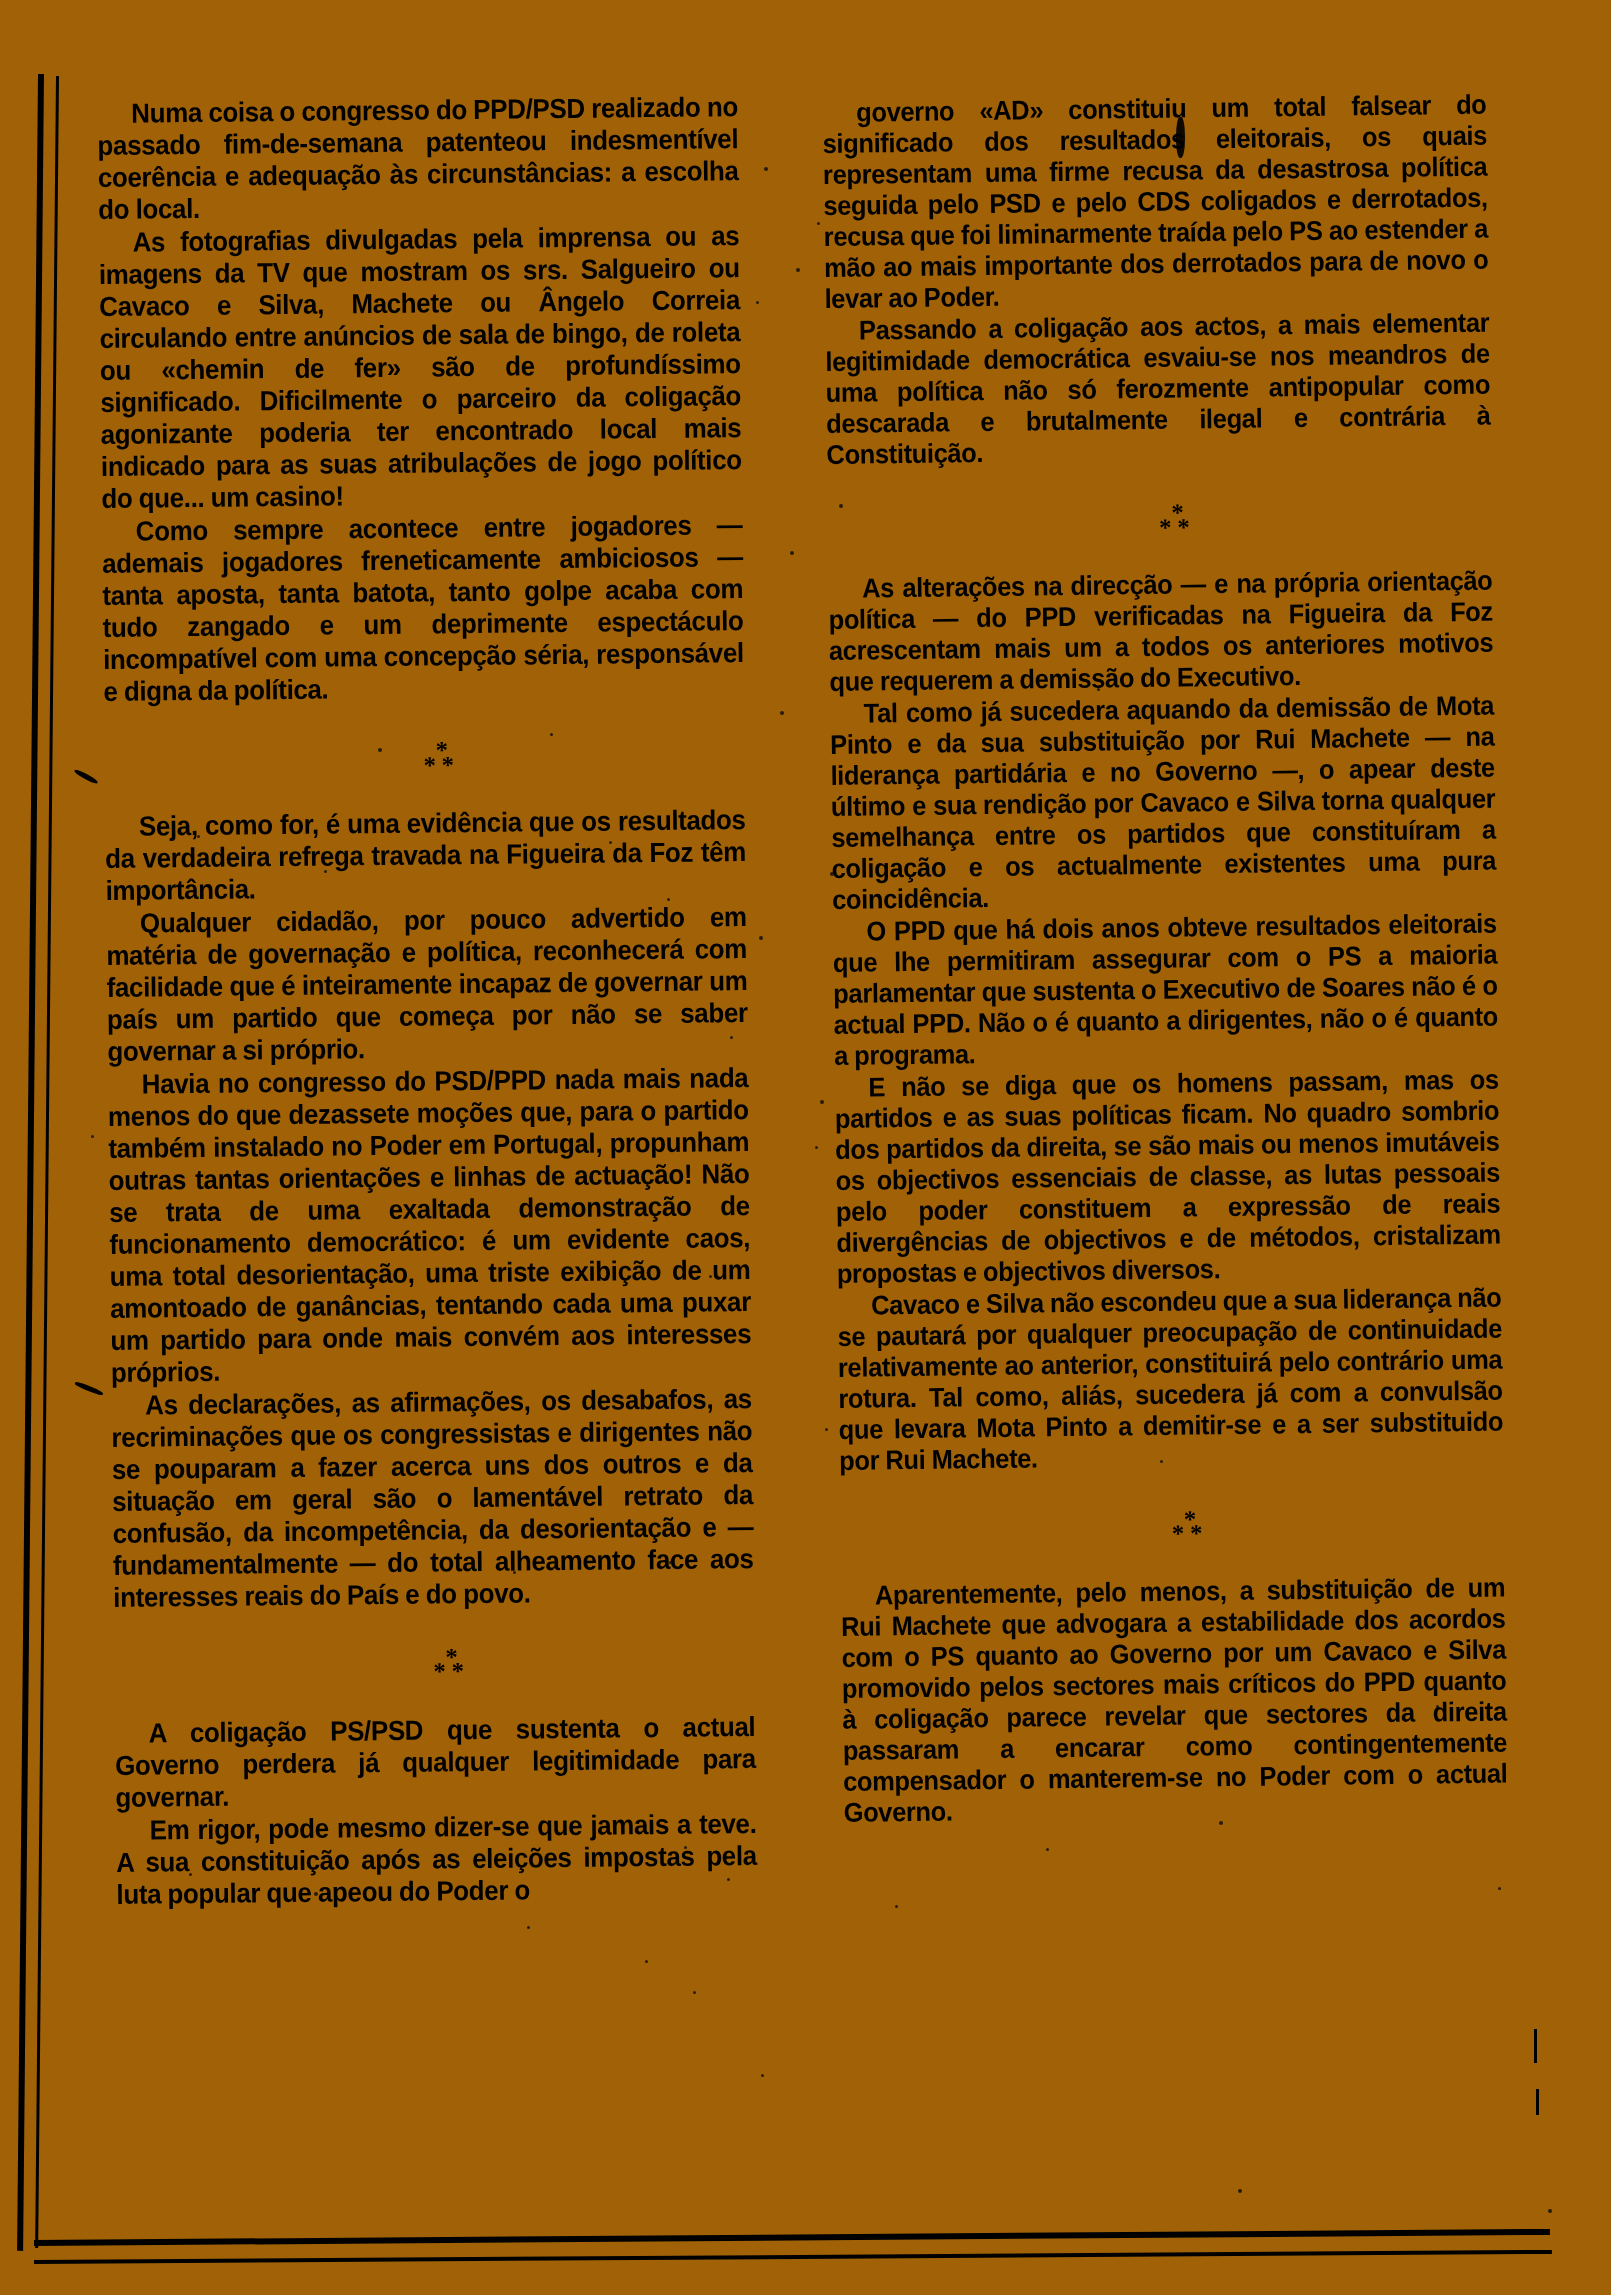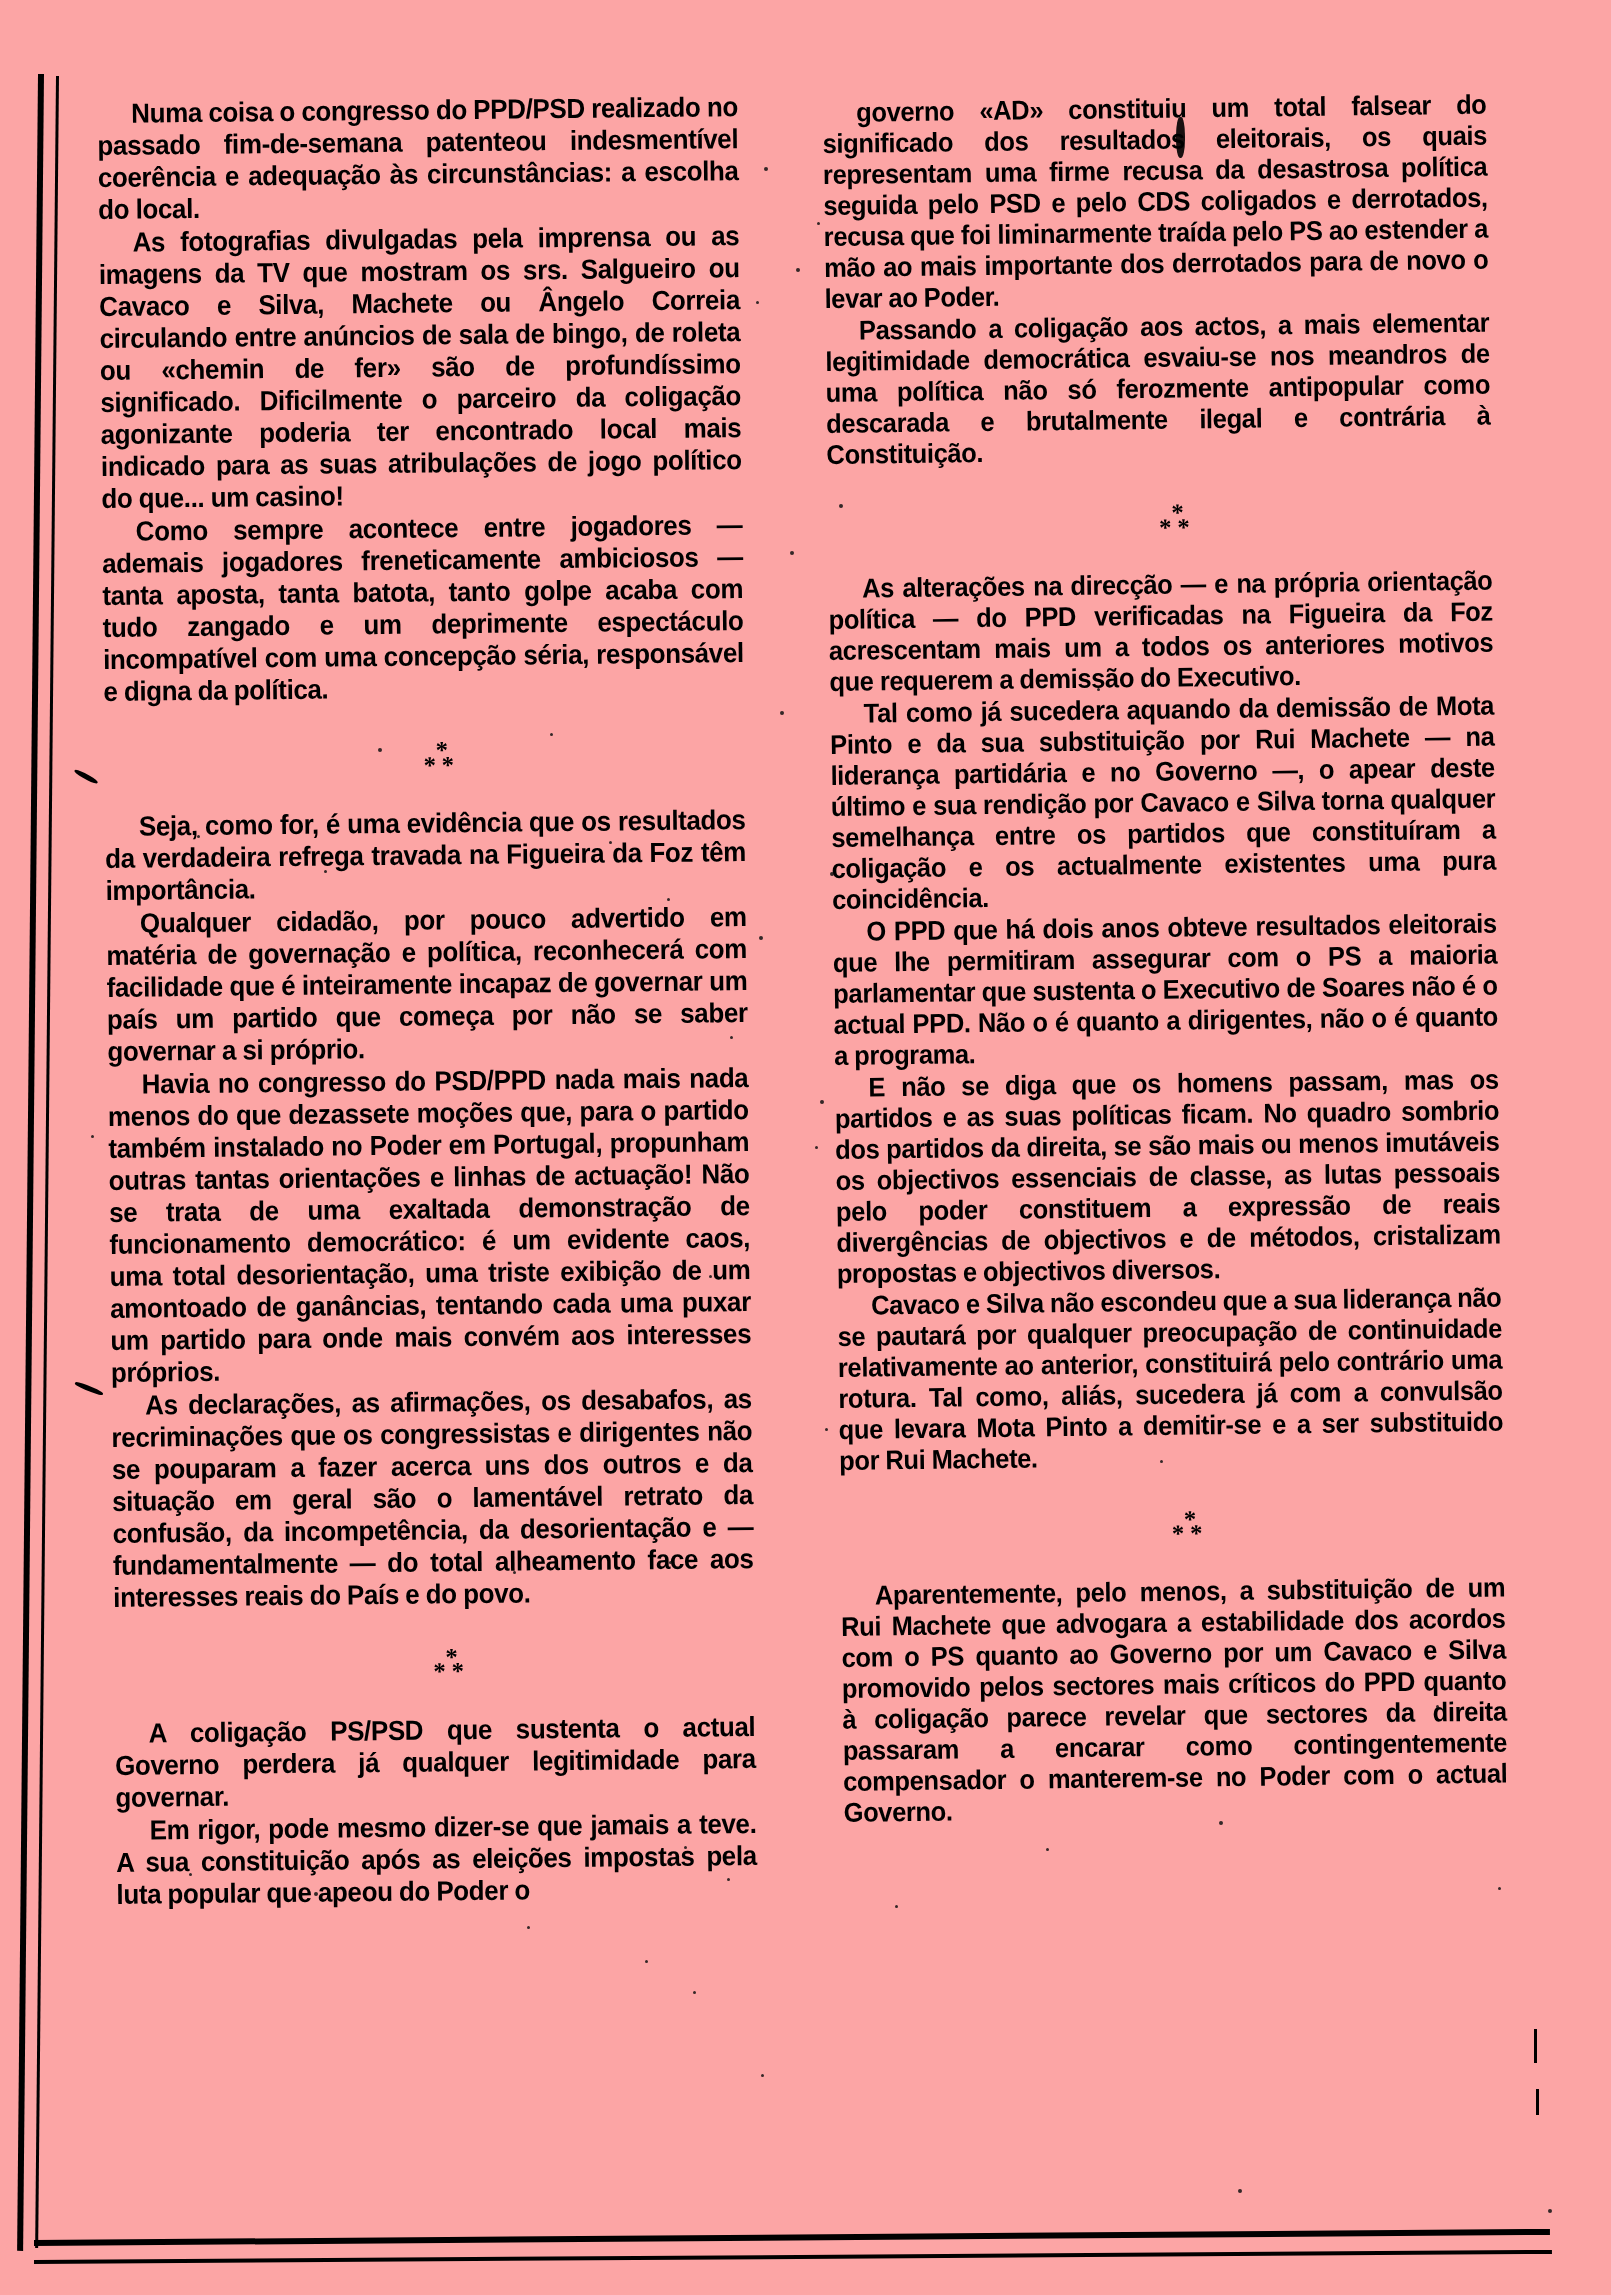--- a/index.html
+++ b/index.html
@@ -5,21 +5,21 @@
   html, body {
     margin: 0;
     padding: 0;
     background: #ffffff;
   }
 
   #page {
     position: relative;
     width: 1612px;
     height: 2295px;
-    background: #fca5a5;
+    background: #a16207;
     overflow: hidden;
     font-family: "Liberation Sans", sans-serif;
   }
 
   
   .border-left-thick {
     position: absolute;
     left: 38px;
     top: 74px;
     width: 6.4px;

